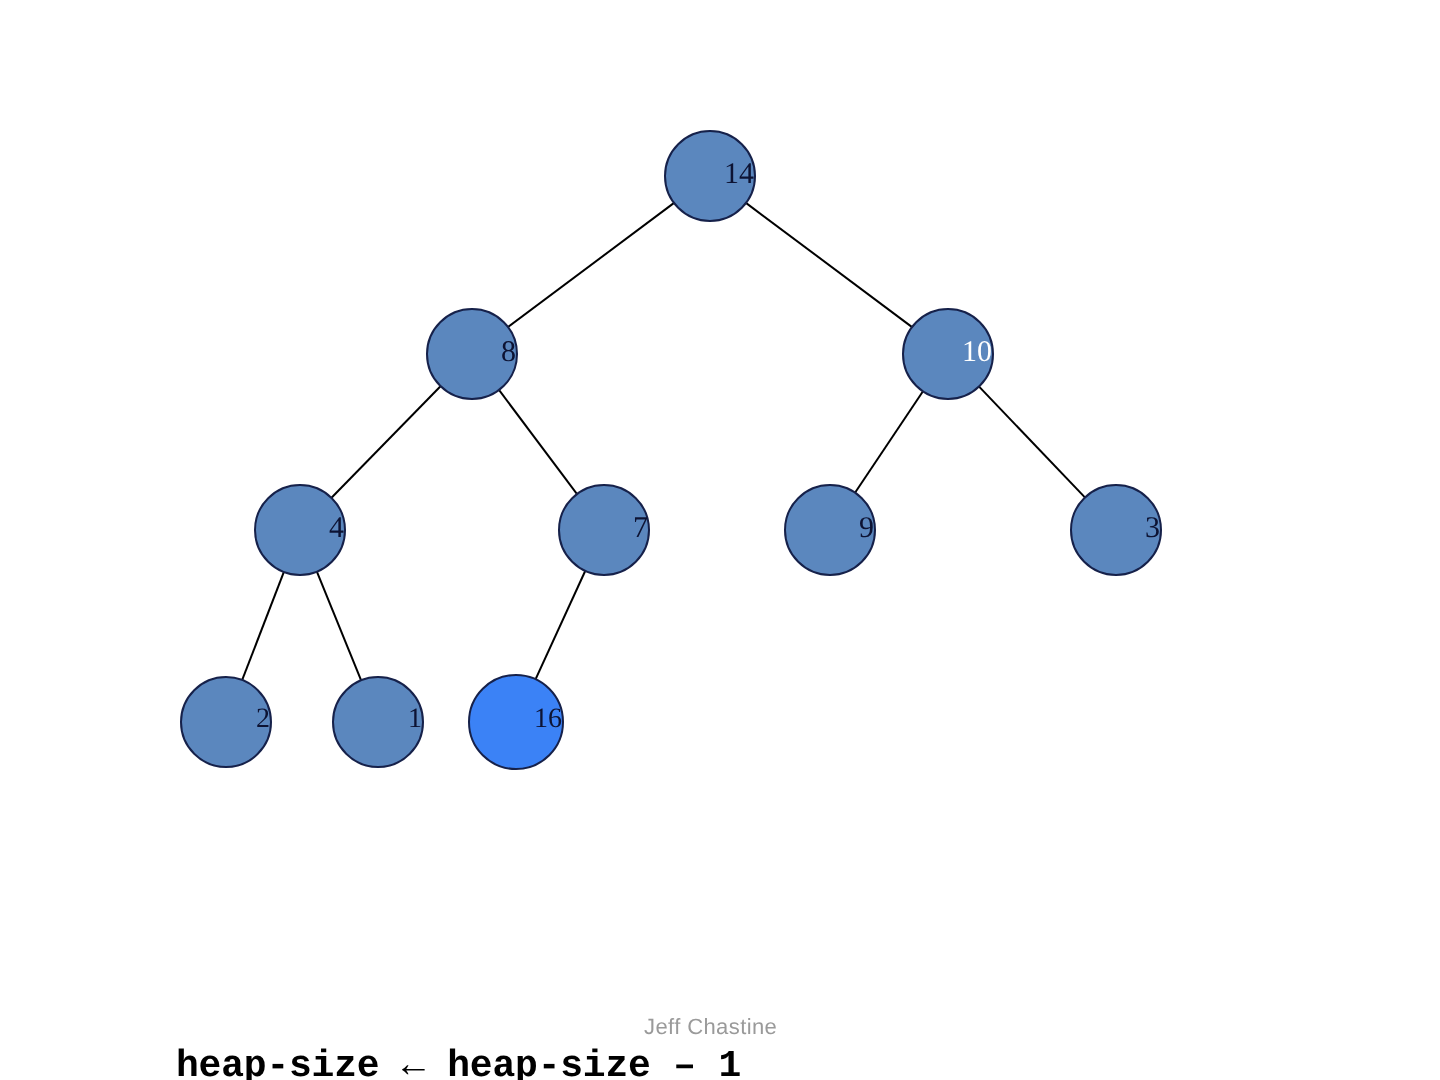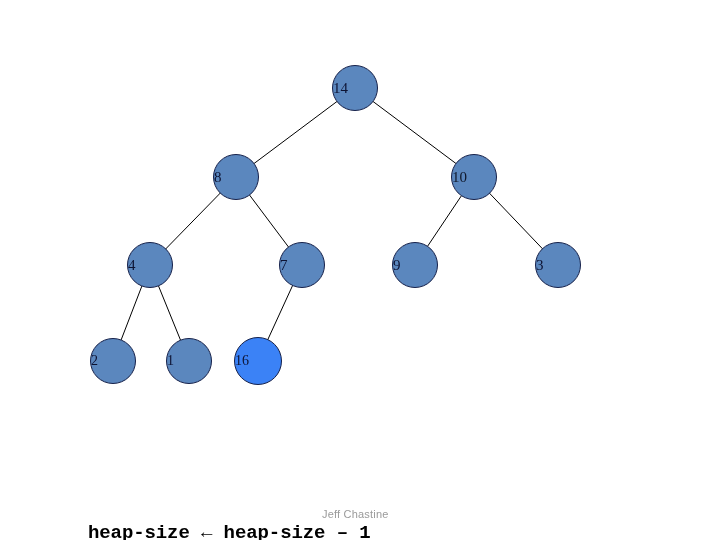--- a/index.html
+++ b/index.html
@@ -28,21 +28,21 @@
     height: 540px;
     pointer-events: none;
   }
   .tree-node {
     position: absolute;
     border-radius: 50%;
     border: 1px solid #16214a;
     box-sizing: border-box;
     display: flex;
     align-items: center;
-    justify-content: flex-start;
+    justify-content: flex-end;
     color: #0d1333;
     font-family: "Liberation Serif", serif;
     line-height: 1;
     user-select: none;
   }
   .node-label {
     display: block;
     transform: translateY(-0.5px);
   }
   .caption {
@@ -97,21 +97,21 @@
       <line x1="292.8335963691493" y1="284.99942610367424" x2="267.58305834134393" y2="340.09150907343144" stroke="#000000" stroke-width="1"></line>
     </svg>
 
   <div id="node-layer">
       <div class="tree-node" style="left: 332px; top: 65px; width: 46px; height: 46px; background: rgb(91, 135, 190); border-color: rgb(22, 33, 74); font-size: 15px; color: rgb(13, 19, 51);">
         <span class="node-label">14</span>
       </div>
       <div class="tree-node" style="left: 213px; top: 154px; width: 46px; height: 46px; background: rgb(91, 135, 190); border-color: rgb(22, 33, 74); font-size: 15px; color: rgb(13, 19, 51);">
         <span class="node-label">8</span>
       </div>
-      <div class="tree-node" style="left: 451px; top: 154px; width: 46px; height: 46px; background: rgb(91, 135, 190); border-color: rgb(22, 33, 74); font-size: 15px; color: #0f172a;">
+      <div class="tree-node" style="left: 451px; top: 154px; width: 46px; height: 46px; background: rgb(91, 135, 190); border-color: rgb(22, 33, 74); font-size: 15px; color: #ffffff;">
         <span class="node-label">10</span>
       </div>
       <div class="tree-node" style="left: 127px; top: 242px; width: 46px; height: 46px; background: rgb(91, 135, 190); border-color: rgb(22, 33, 74); font-size: 15px; color: rgb(13, 19, 51);">
         <span class="node-label">4</span>
       </div>
       <div class="tree-node" style="left: 279px; top: 242px; width: 46px; height: 46px; background: rgb(91, 135, 190); border-color: rgb(22, 33, 74); font-size: 15px; color: rgb(13, 19, 51);">
         <span class="node-label">7</span>
       </div>
       <div class="tree-node" style="left: 392px; top: 242px; width: 46px; height: 46px; background: rgb(91, 135, 190); border-color: rgb(22, 33, 74); font-size: 15px; color: rgb(13, 19, 51);">
         <span class="node-label">9</span>

